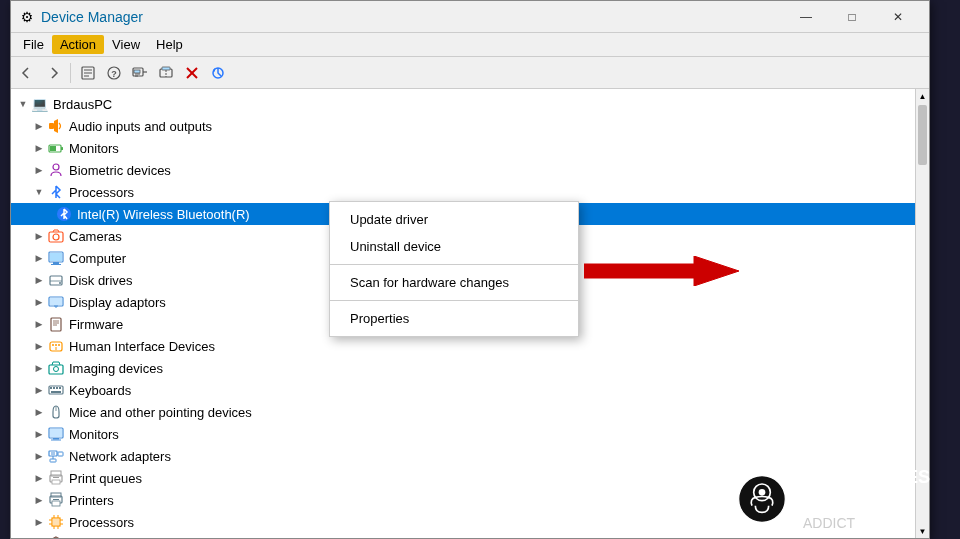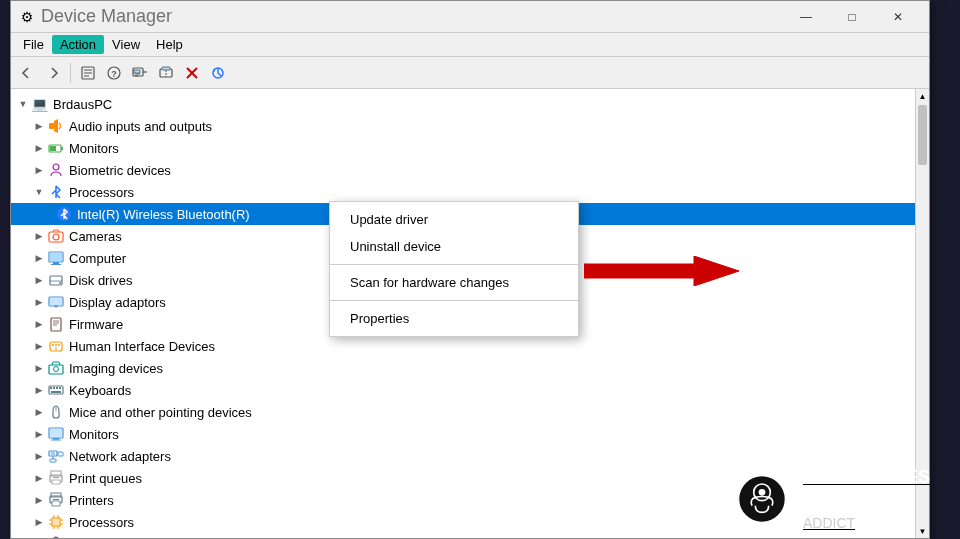--- a/index.html
+++ b/index.html
@@ -38,23 +38,23 @@
     .titlebar-icon {
       width: 16px;
       height: 16px;
       margin-right: 6px;
       display: flex;
       align-items: center;
       justify-content: center;
       font-size: 14px;
     }
     .titlebar-title {
-      font-size: 18px;
+      font-size: 14px;
       flex: 1;
-      color: #737373;
+      color: #0369a1;
     }
     .titlebar-buttons {
       display: flex;
       gap: 0;
     }
     .titlebar-btn {
       width: 46px;
       height: 32px;
       display: flex;
       align-items: center;
@@ -76,21 +76,21 @@
       background: #f0f0f0;
       border-bottom: 1px solid #ccc;
     }
     .menu-item {
       padding: 2px 8px;
       cursor: pointer;
       font-size: 13px;
       color: #000;
       border-radius: 2px;
     }
-    .menu-item.active { background: #14b8a6; }
+    .menu-item.active { background: #eab308; }
 
     
     .toolbar {
       height: 32px;
       background: #f0f0f0;
       border-bottom: 1px solid #ccc;
       display: flex;
       align-items: center;
       padding: 0 4px;
       gap: 2px;
@@ -239,21 +239,20 @@
     }
 
     
     .watermark {
       position: absolute;
       bottom: 8px;
       right: 30px;
       display: flex;
       align-items: center;
       gap: 16px;
-      text-decoration: underline;
     }
     .watermark-icon {
       width: 50px;
       height: 50px;
     }
     .watermark-text {
       font-size: 18px;
       font-weight: bold;
       color: white;
       line-height: 1.1;

